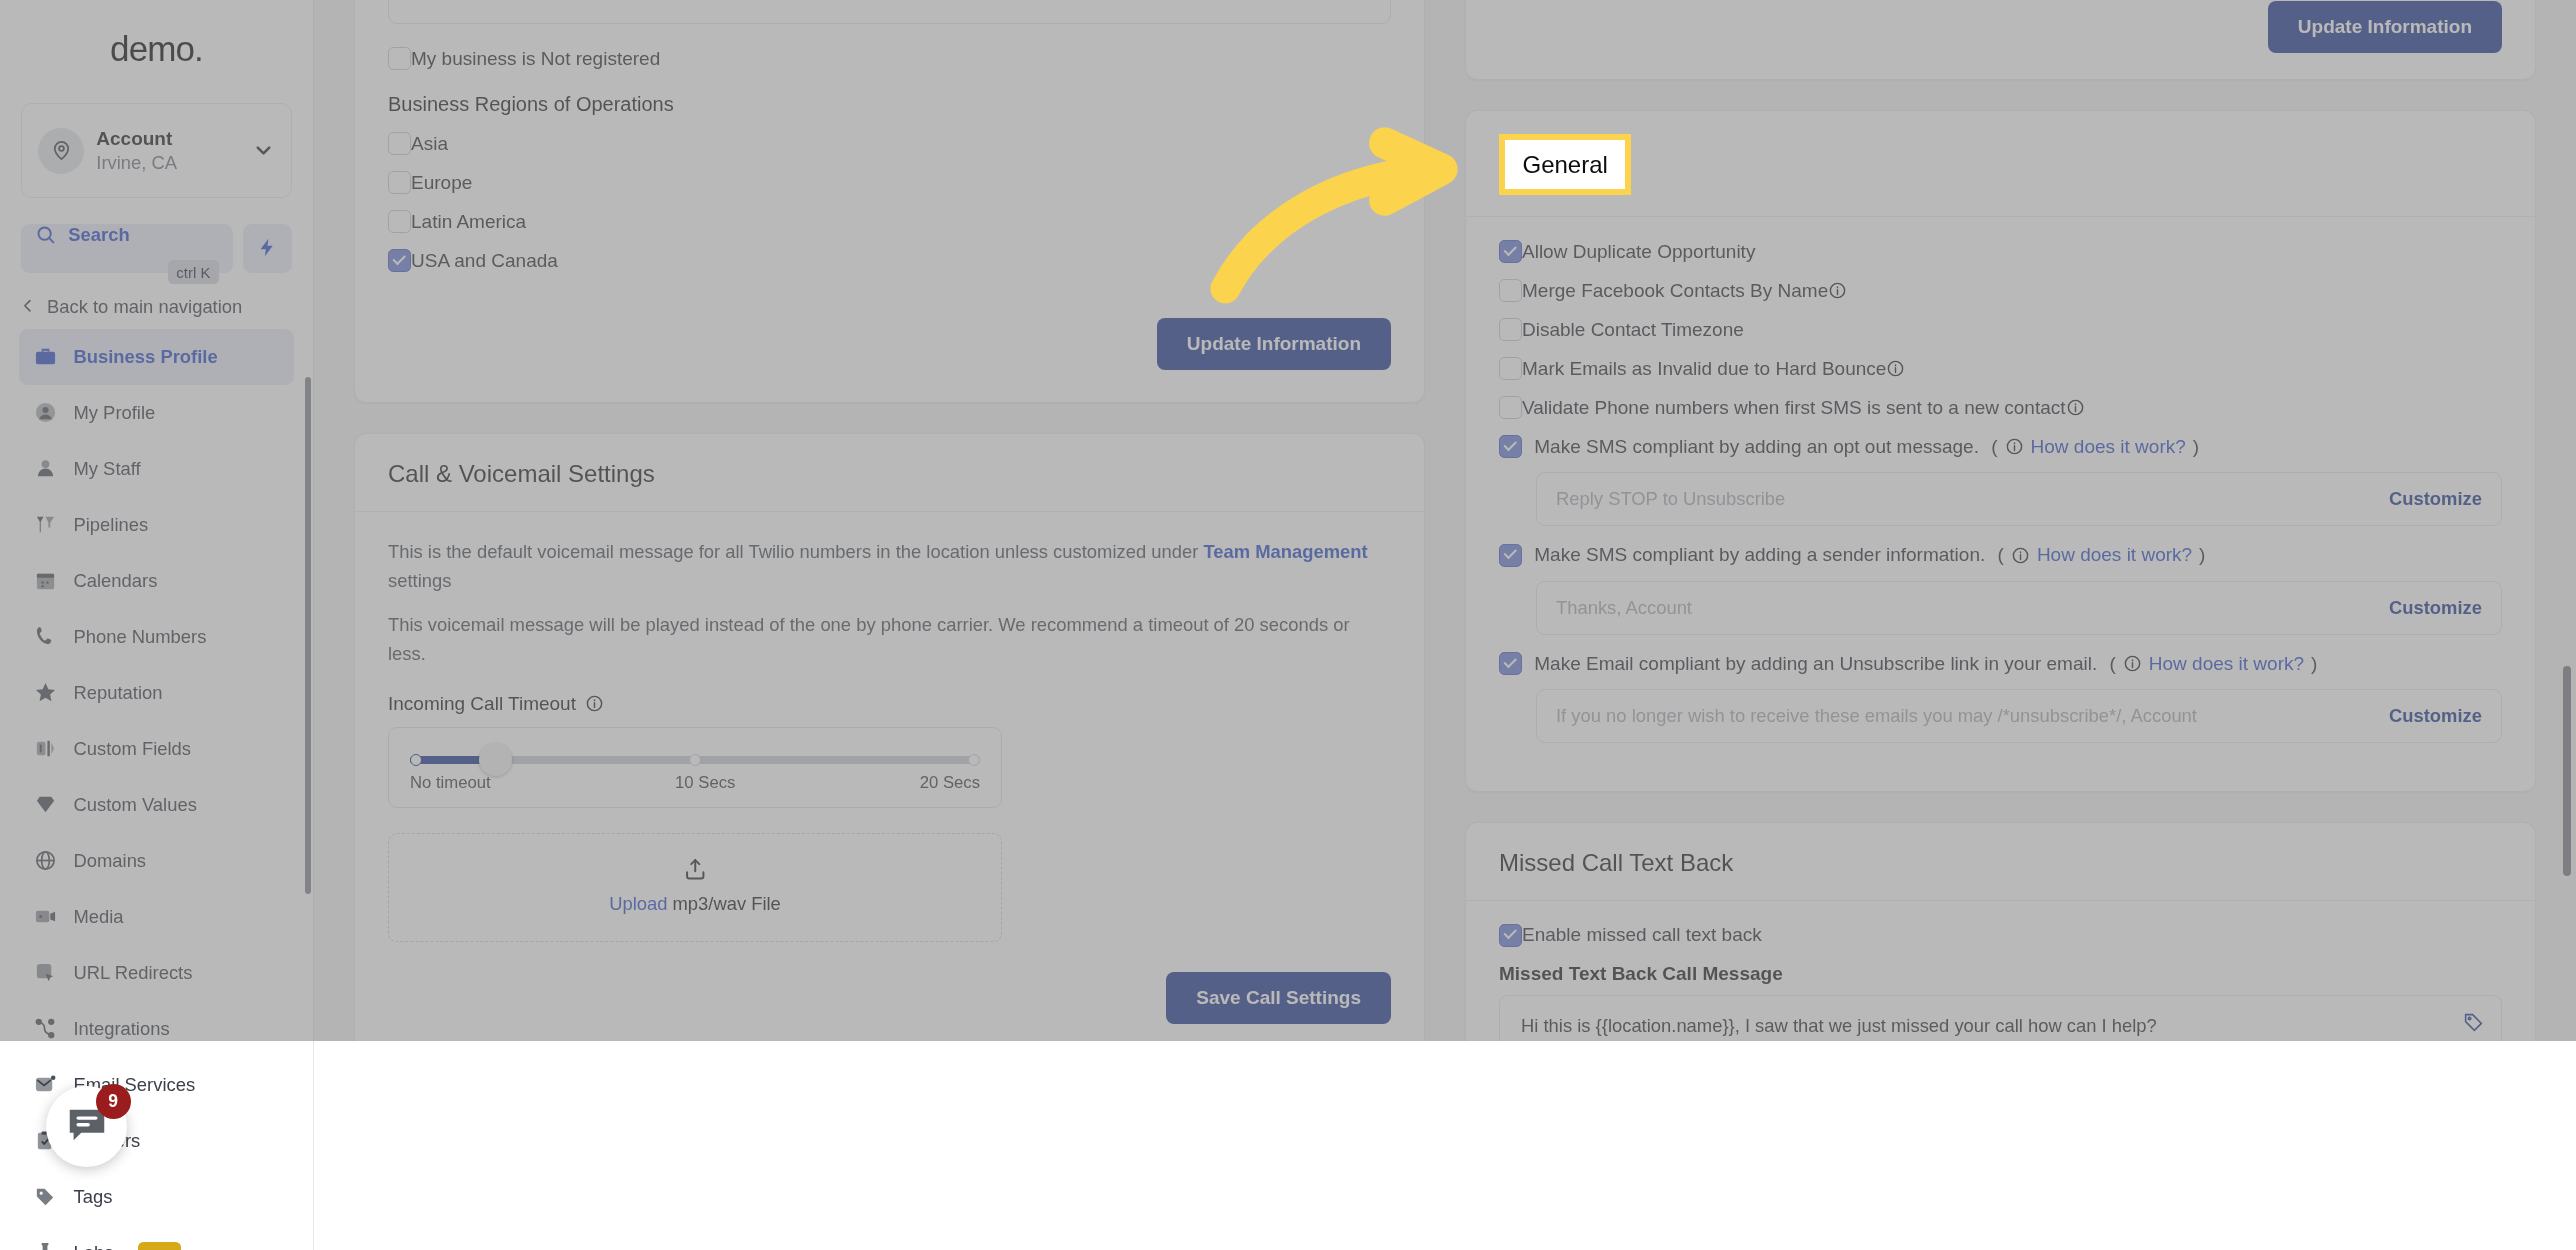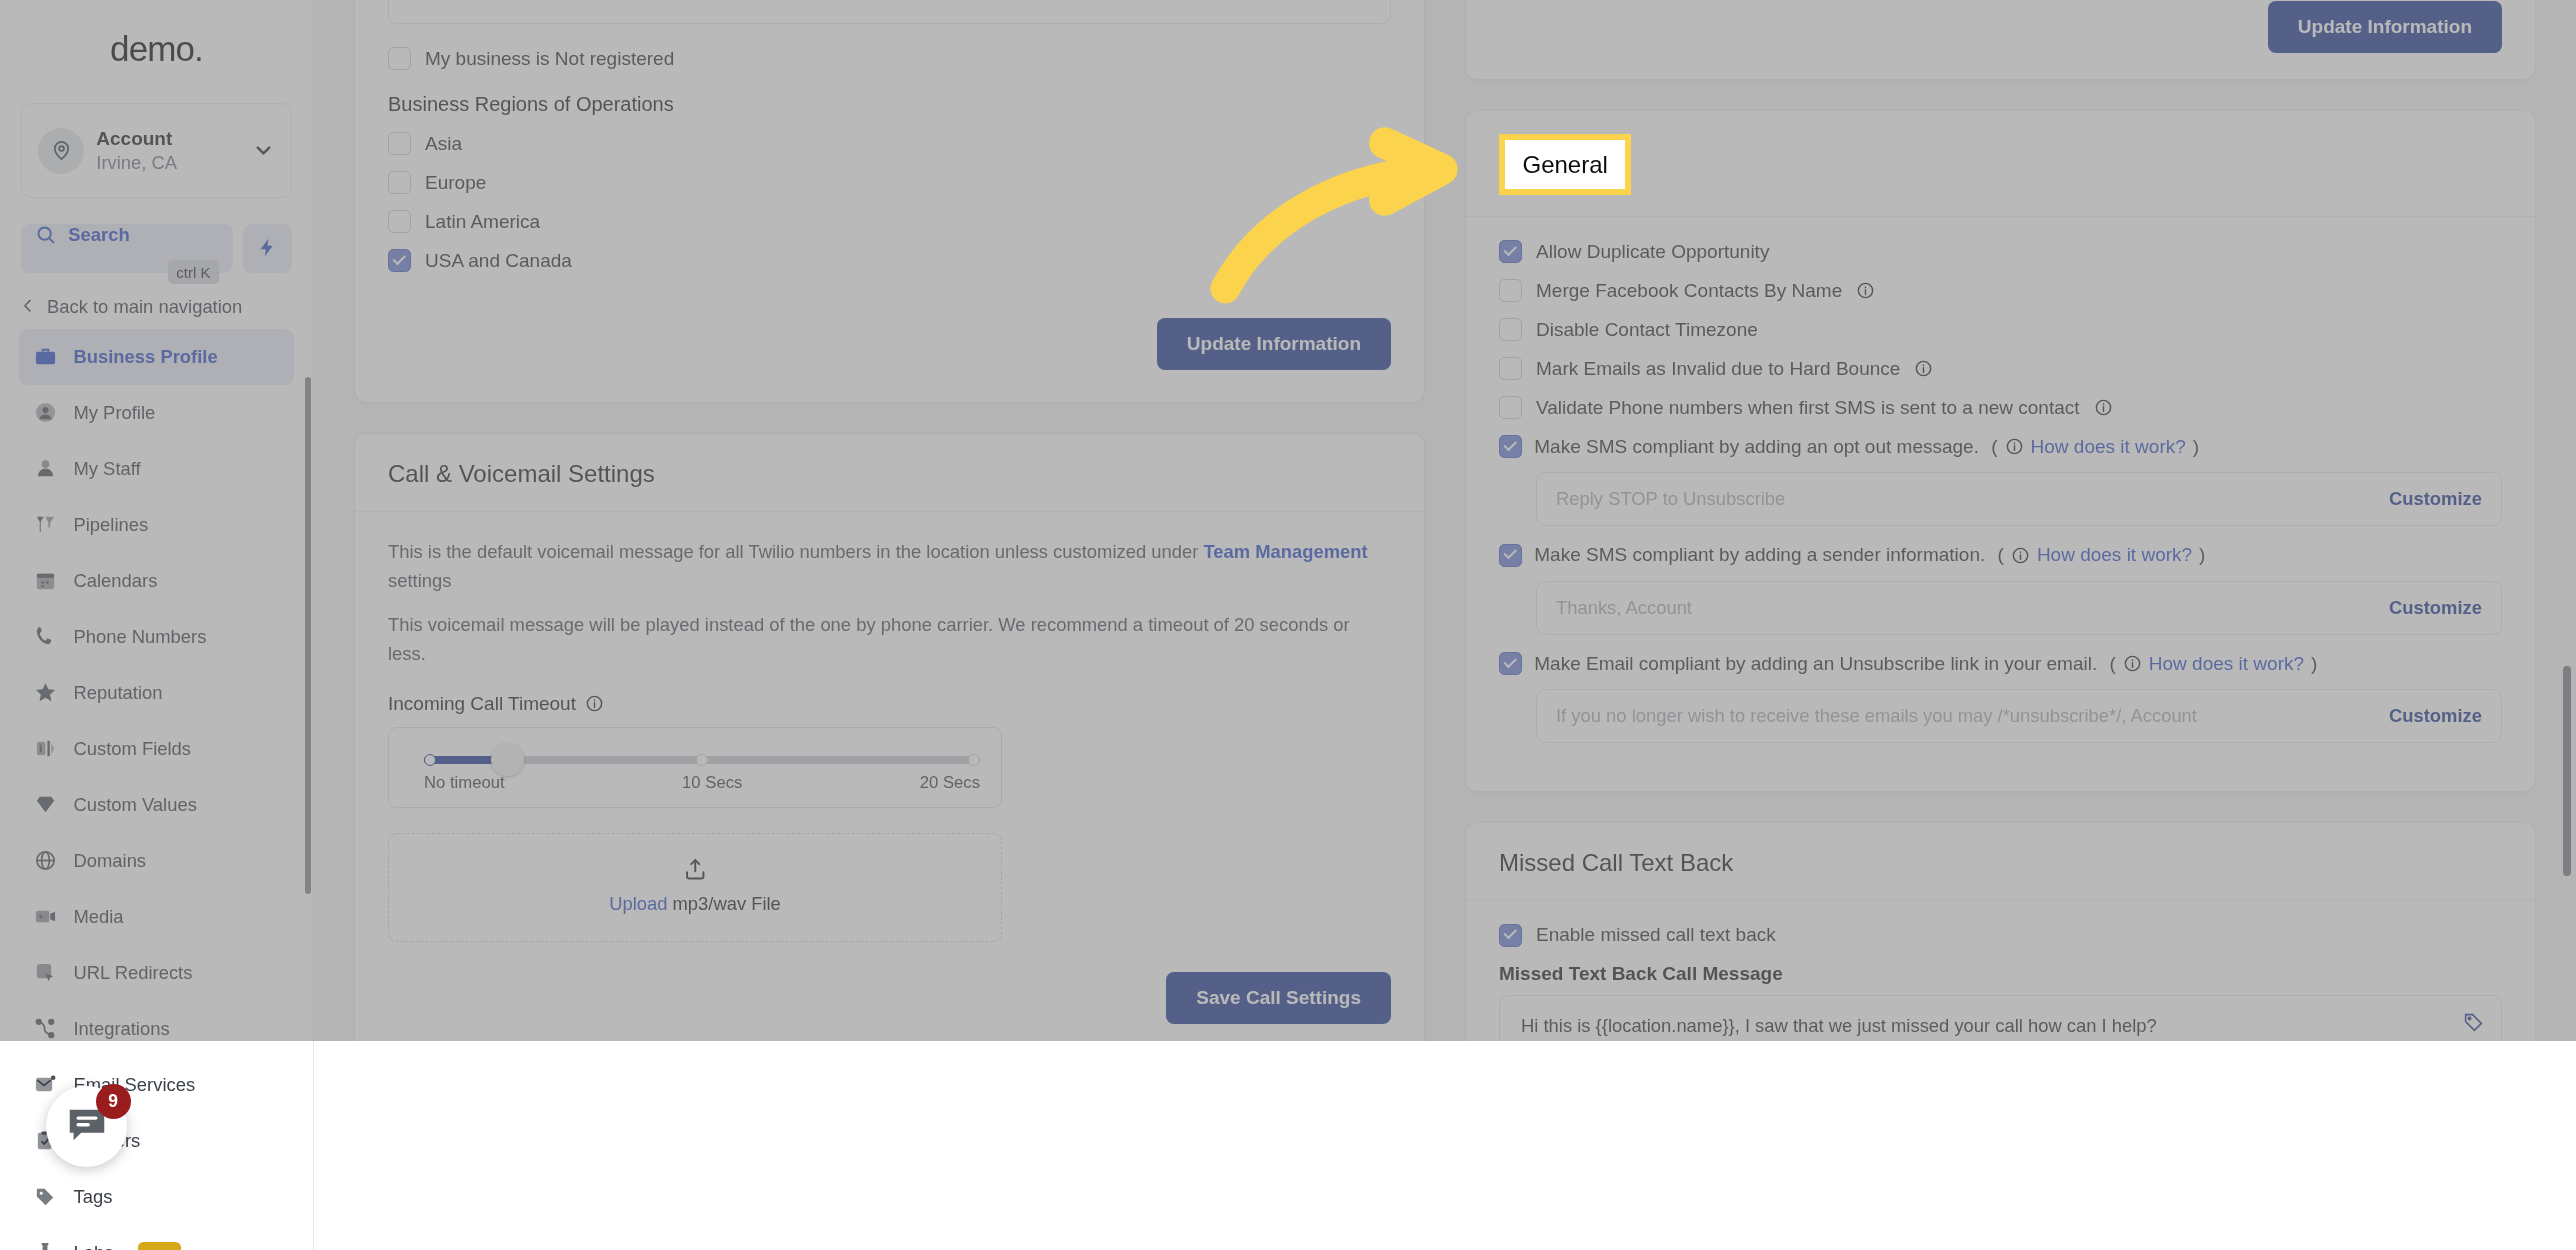--- a/index.html
+++ b/index.html
@@ -103,42 +103,42 @@
   .card-body { padding: 26px 33px 30px 33px; }
   .card-foot { padding: 0 33px 32px 33px; display:flex; justify-content:flex-end; }
 
   .btn-primary {
     background:#1f3a93; color:#fff; border:none; border-radius: 8px;
     font-size: 19px; font-weight:600; padding: 15px 30px; cursor:pointer;
     font-family:"Liberation Sans", sans-serif;
   }
 
   
-  .cbrow { display:flex; align-items:center; gap:14px; margin: 0 0 16px 0; }
+  .cbrow { display:flex; align-items:center; margin: 0 0 16px 0; }
   .cb {
     width: 23px; height: 23px; border-radius: 5.3px; border: 1.8px solid #c8cbd2;
     background:#fff; flex:0 0 auto; display:flex; align-items:center; justify-content:center;
   }
   .cb.checked { background:#6b7fd3; border-color:#4b5fc0; }
   .cb.checked::after {
     content:""; width:9.6px; height:5.3px; border-left:2.6px solid #fff; border-bottom:2.6px solid #fff;
     transform: rotate(-45deg) translate(0.9px,-1.8px);
   }
   .cblabel { font-size: 19px; color:#2b2f36; }
 
   .sect-label { font-size: 20px; color:#1b1d21; margin: 23px 0 16px 0; }
 
   .para { font-size: 18.4px; color:#4b5059; line-height: 1.55; margin-bottom: 16px; }
   .link { color:#2e51c8; text-decoration:none; font-weight:600; }
   .link-plain { color:#2e51c8; text-decoration:none; }
 
   .field-label { font-size:19px; color:#1b1d21; display:flex; align-items:center; gap:8.8px; margin: 24.5px 0 12.3px 0; }
 
   .slider-wrap {
-    border:0.9px solid #dfe1e6; border-radius:8.8px; padding: 19px 21px 14px 35px; width: 614px; background:#fff;
+    border:0.9px solid #dfe1e6; border-radius:8.8px; padding: 19px 21px 14px 21px; width: 614px; background:#fff;
   }
   .track { position:relative; height: 8.8px; background:#c9ccd2; border-radius:5.3px; margin: 8.8px 0 5.3px 0; }
   .track-fill { position:absolute; left:0; top:0; height:8.8px; width: 15%; background:#1f3a93; border-radius:5.3px; }
   .tick { position:absolute; top:-1.8px; width:12.3px; height:12.3px; border-radius:50%; background:#fff; border:1.8px solid #c9ccd2; }
   .tick.t0 { left: 0; border-color:#1f3a93; }
   .tick.t1 { left: calc(50% - 6.1px); }
   .tick.t2 { left: calc(100% - 12.3px); }
   .knob {
     position:absolute; top:-12.3px; left: calc(15% - 16.7px); width: 33px; height: 33px;
     border-radius:50%; background:#f1f2f4; box-shadow:0 0.9px 3.5px rgba(0,0,0,.28);

